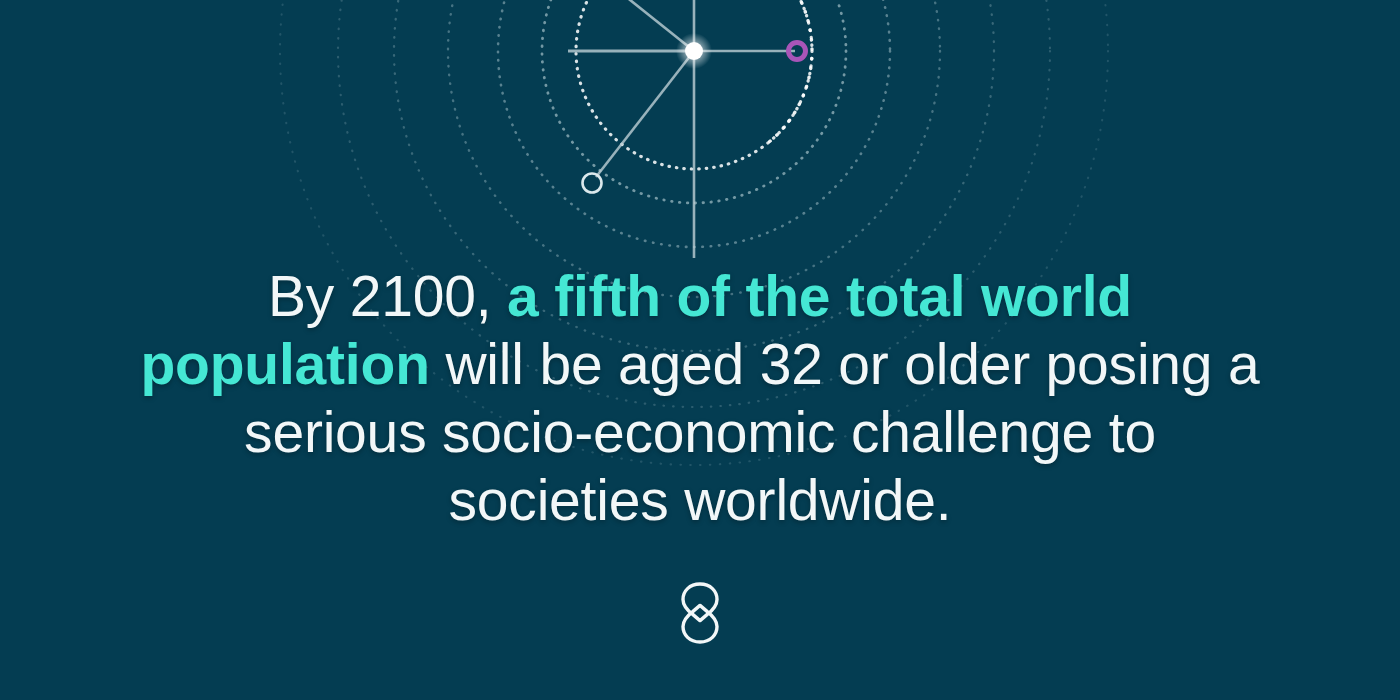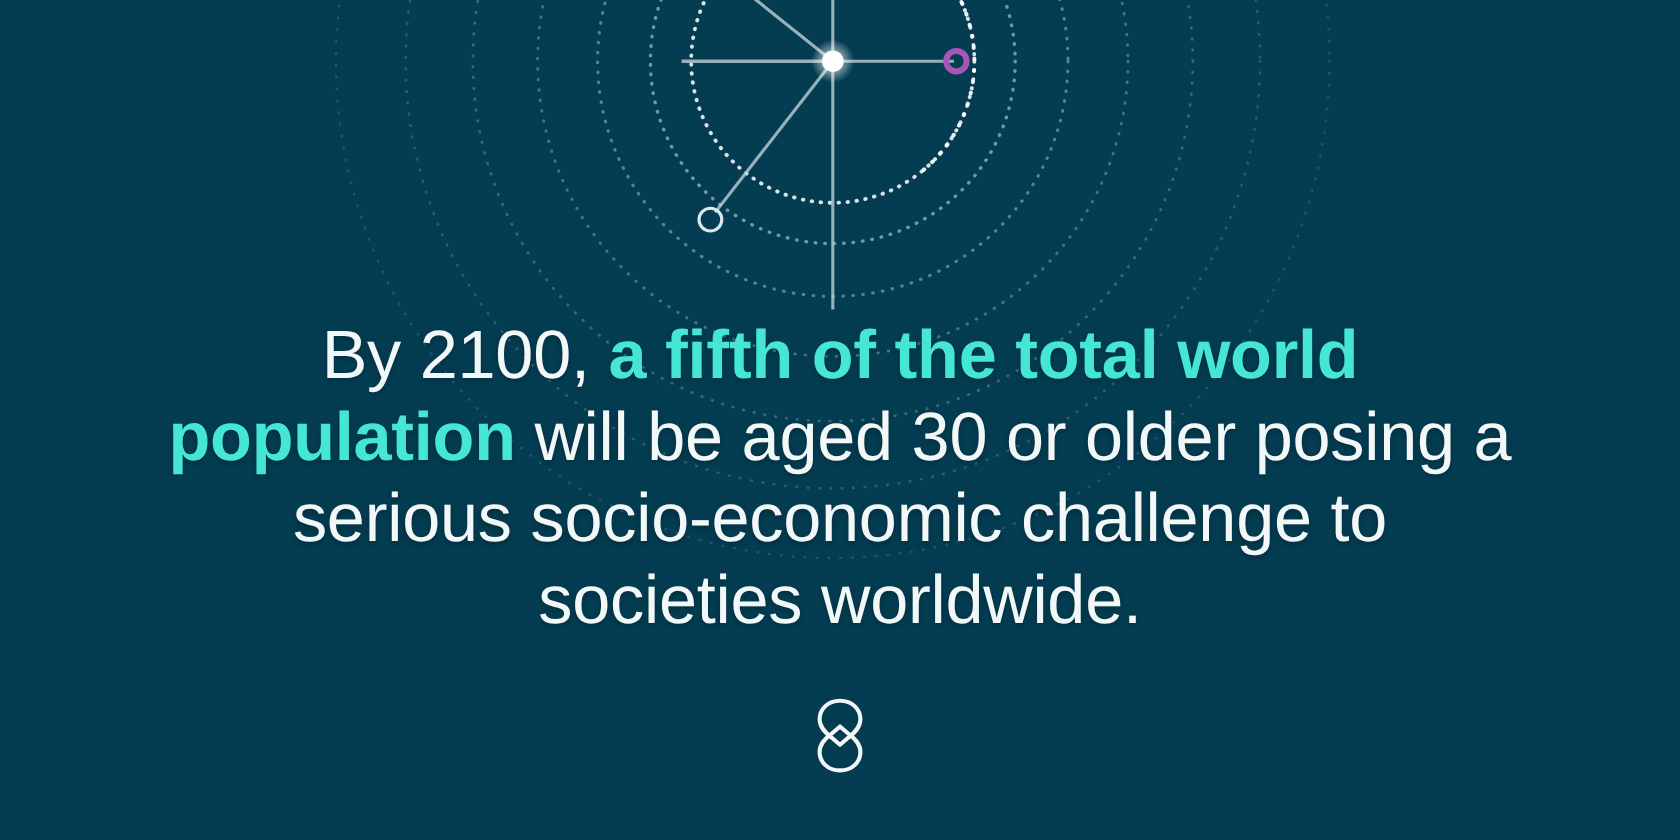--- a/index.html
+++ b/index.html
@@ -93,21 +93,21 @@
     <circle cx="694" cy="51" r="18" fill="url(#hubGlow)"></circle>
     <circle cx="694" cy="51" r="9" fill="#ffffff"></circle>
 
     <circle cx="797" cy="51" r="8.5" fill="none" stroke="#a855b8" stroke-width="5"></circle>
 
     <circle cx="592" cy="183" r="9.5" fill="none" stroke="#dbe8ec" stroke-width="2.6"></circle>
   </svg>
 
   <div id="quote-block">
     <p id="quote-text">
-      <span>By 2100, </span><span class="hl">a fifth of the total world population</span><span> will be aged 30 or older posing a serious socio-economic challenge to societies worldwide.</span>
+      <span>By 2100, </span><span class="hl">a fifth of the total world population</span><span> will be aged 32 or older posing a serious socio-economic challenge to societies worldwide.</span>
     </p>
   </div>
 
   <div id="logo-mark">
     <svg width="56" height="70" viewBox="0 0 56 70">
       <g fill="none" stroke="#f2f7f8" stroke-width="3.4" stroke-linecap="round" stroke-linejoin="round">
 
         <path d="M28 6
                  C 38.5 6 45 13.2 45 21.4
                  C 45 28.2 40.2 32.6 35.0 36.6

